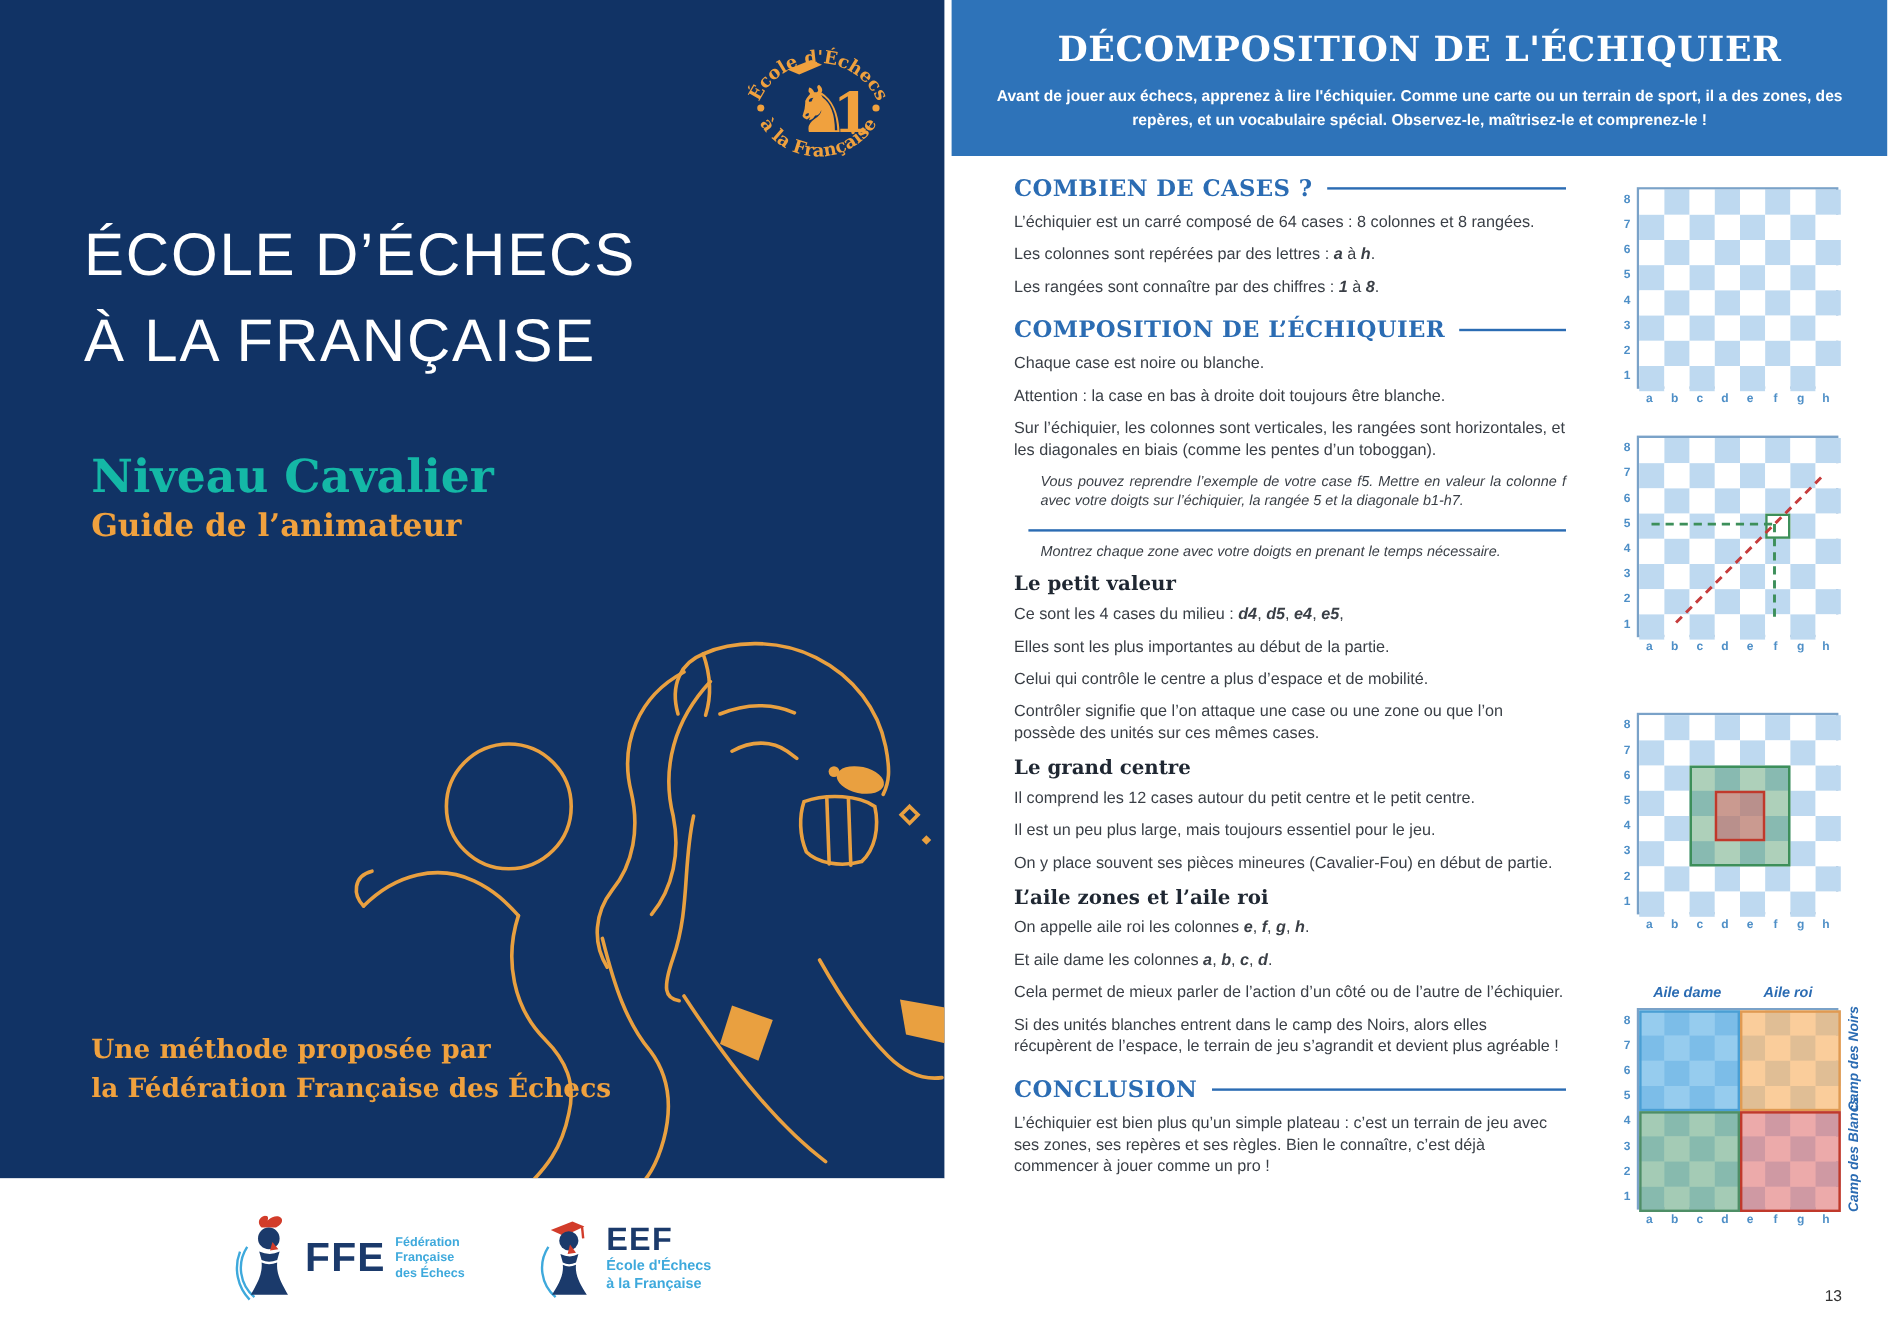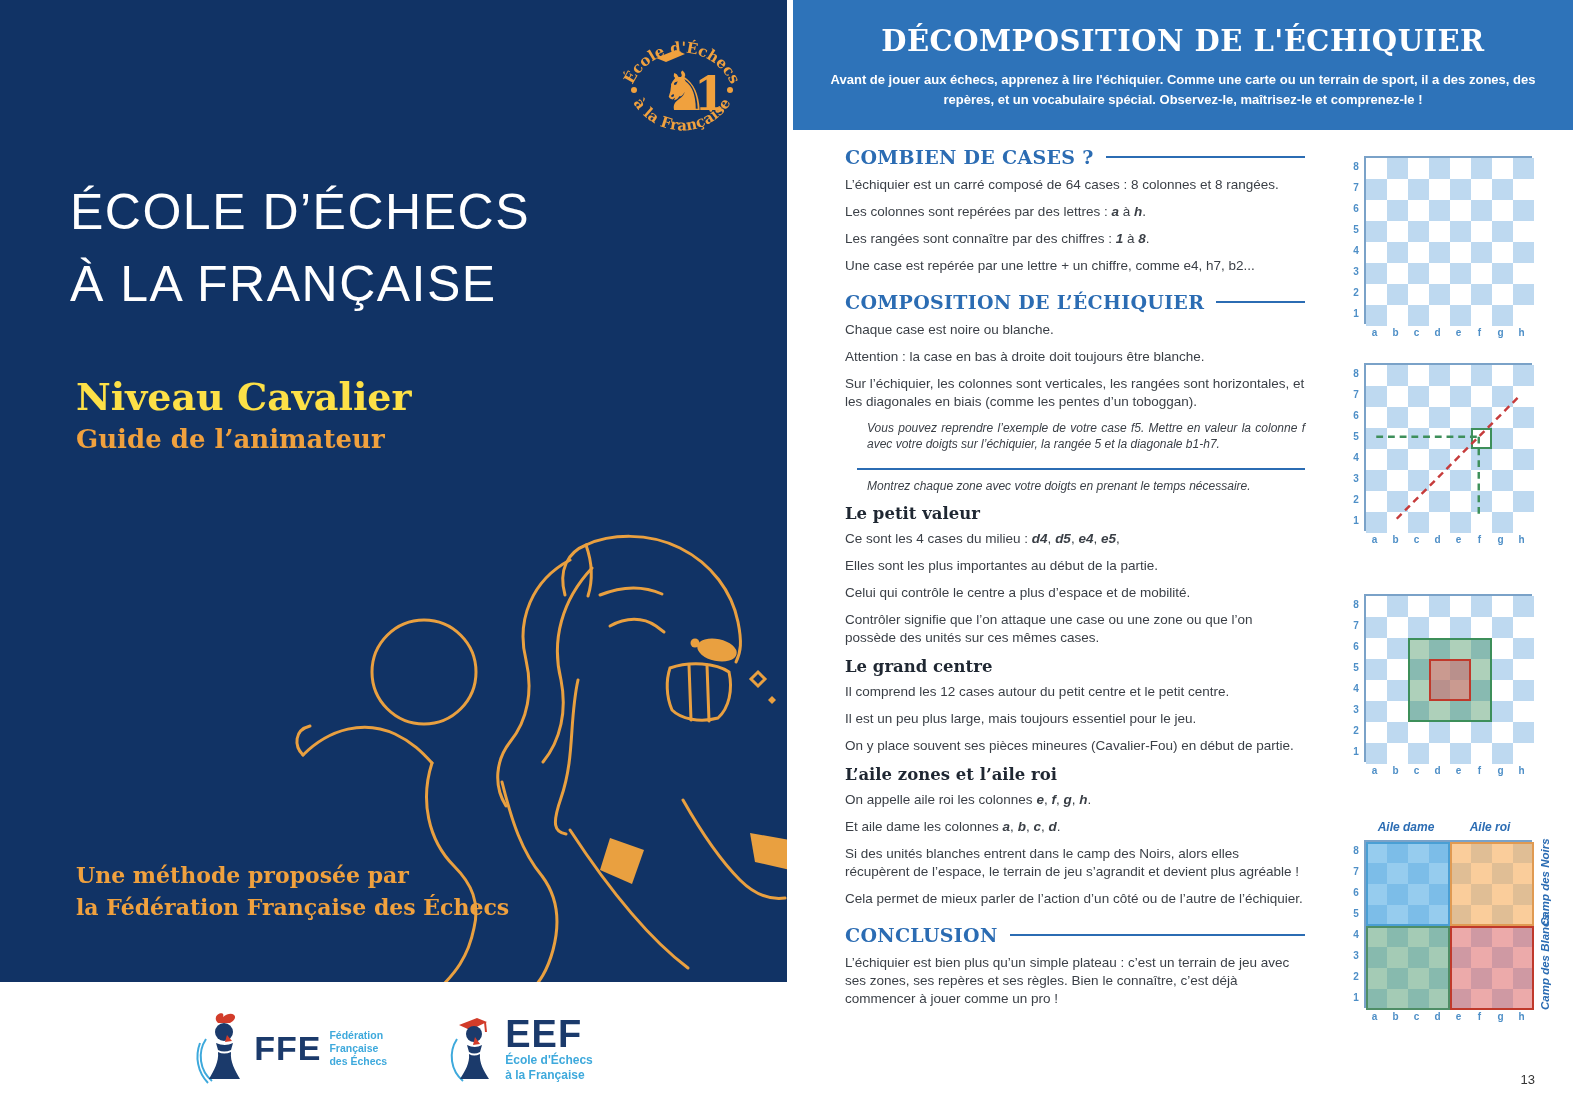--- a/index.html
+++ b/index.html
@@ -3,31 +3,31 @@
 <meta charset="utf-8">
 <style>
   * { margin:0; padding:0; box-sizing:border-box; }
   html,body { width:1573px; height:1115px; background:#fff; font-family:"Liberation Sans",sans-serif; }
   .sheet { position:relative; width:1573px; height:1115px; background:#fff; overflow:hidden; }
 
   
   .cover { position:absolute; left:0; top:0; width:787px; height:982px; background:#113365; overflow:hidden; }
   .badge { position:absolute; left:612px; top:18px; width:140px; height:140px; }
   .cover-title { position:absolute; left:70px; top:176px; color:#fff; font-size:50px; font-weight:300; letter-spacing:1.5px; line-height:72px; }
-  .level-title { position:absolute; left:76px; top:374px; color:#fde047; font-family:"DejaVu Serif",serif; font-weight:bold; font-size:38px; }
+  .level-title { position:absolute; left:76px; top:374px; color:#14b8a6; font-family:"DejaVu Serif",serif; font-weight:bold; font-size:38px; }
   .level-sub   { position:absolute; left:76px; top:424px; color:#f0a13e; font-family:"DejaVu Serif",serif; font-size:26px; }
   .method { position:absolute; left:76px; top:860px; color:#f0a13e; font-family:"DejaVu Serif",serif; font-weight:bold; font-size:22px; line-height:1.45; }
   .horse { position:absolute; left:270px; top:500px; width:520px; height:482px; }
 
   .cover-footer { position:absolute; left:0; top:982px; width:787px; height:133px; background:#fff; display:flex; align-items:center; justify-content:center; gap:58px; }
   .logo { display:flex; align-items:center; gap:8px; }
   .logo-acronym { color:#1b3a6b; font-weight:bold; font-size:34px; letter-spacing:1px; }
   .logo-cap { color:#3ea9dc; font-size:10.5px; font-weight:bold; line-height:1.25; }
   .logo-col { display:flex; flex-direction:column; }
-  .logo-col .logo-acronym { font-size:38px; line-height:1; }
+  .logo-col .logo-acronym { font-size:27px; line-height:1; }
   .inf-cap { color:#1b3a6b; font-weight:bold; font-size:11.5px; line-height:1.2; letter-spacing:0.2px; }
 
   
   .article { position:absolute; left:793px; top:0; width:780px; height:1115px; background:#fff; }
   .art-header { position:absolute; left:0; top:0; width:780px; height:130px; background:#2e73b9; color:#fff; text-align:center; }
   .art-title { font-family:"DejaVu Serif",serif; font-weight:bold; font-size:29px; letter-spacing:0.5px; padding-top:24px; }
   .art-intro { max-width:706px; margin:12px auto 0; font-size:13px; line-height:1.5; font-weight:bold; }
 
   .text-col { position:absolute; left:52px; top:146px; width:460px; color:#3a3f46; }
   .s-head { display:flex; align-items:center; margin-bottom:8px; }
@@ -166,21 +166,20 @@
 
     <div class="text-col" id="sections">
         <div class="section">
           <div class="s-head">
             <span class="s-title">COMBIEN DE CASES ?</span>
             <span class="s-rule"></span>
           </div>
           <p class="para"><span>L’échiquier est un carré composé de 64 cases : 8 colonnes et 8 rangées.</span></p>
           <p class="para"><span>Les colonnes sont repérées par des lettres : </span><span class="bi">a</span><span> à </span><span class="bi">h</span><span>.</span></p>
           <p class="para"><span>Les rangées sont connaître par des chiffres : </span><span class="bi">1</span><span> à </span><span class="bi">8</span><span>.</span></p>
-          <p class="para"><span>Une case est repérée par une lettre + un chiffre, comme e4, h7, b2...</span></p>
         </div>
         <div class="section">
           <div class="s-head">
             <span class="s-title">COMPOSITION DE L’ÉCHIQUIER</span>
             <span class="s-rule"></span>
           </div>
           <p class="para"><span>Chaque case est noire ou blanche.</span></p>
           <p class="para"><span>Attention : la case en bas à droite doit toujours être blanche.</span></p>
           <p class="para"><span>Sur l’échiquier, les colonnes sont verticales, les rangées sont horizontales, et les diagonales en biais (comme les pentes d’un toboggan).</span></p>
           <p class="note"><span>Vous pouvez reprendre l’exemple de votre case f5. Mettre en valeur la colonne f avec votre doigts sur l’échiquier, la rangée 5 et la diagonale b1-h7.</span></p>
@@ -195,22 +194,22 @@
           <p class="para"><span>Elles sont les plus importantes au début de la partie.</span></p>
           <p class="para"><span>Celui qui contrôle le centre a plus d’espace et de mobilité.</span></p>
           <p class="para"><span>Contrôler signifie que l’on attaque une case ou une zone ou que l’on possède des unités sur ces mêmes cases.</span></p>
           <div class="sub">Le grand centre</div>
           <p class="para"><span>Il comprend les 12 cases autour du petit centre et le petit centre.</span></p>
           <p class="para"><span>Il est un peu plus large, mais toujours essentiel pour le jeu.</span></p>
           <p class="para"><span>On y place souvent ses pièces mineures (Cavalier-Fou) en début de partie.</span></p>
           <div class="sub">L’aile zones et l’aile roi</div>
           <p class="para"><span>On appelle aile roi les colonnes </span><span class="bi">e</span><span>, </span><span class="bi">f</span><span>, </span><span class="bi">g</span><span>, </span><span class="bi">h</span><span>.</span></p>
           <p class="para"><span>Et aile dame les colonnes </span><span class="bi">a</span><span>, </span><span class="bi">b</span><span>, </span><span class="bi">c</span><span>, </span><span class="bi">d</span><span>.</span></p>
+          <p class="para"><span>Cela permet de mieux parler de l’action d’un côté ou de l’autre de l’échiquier.</span></p>
           <p class="para"><span>Si des unités blanches entrent dans le camp des Noirs, alors elles récupèrent de l’espace, le terrain de jeu s’agrandit et devient plus agréable !</span></p>
-          <p class="para"><span>Cela permet de mieux parler de l’action d’un côté ou de l’autre de l’échiquier.</span></p>
         </div>
         <div class="section">
           <div class="s-head">
             <span class="s-title">CONCLUSION</span>
             <span class="s-rule"></span>
           </div>
           <p class="para"><span>L’échiquier est bien plus qu’un simple plateau : c’est un terrain de jeu avec ses zones, ses repères et ses règles. Bien le connaître, c’est déjà commencer à jouer comme un pro !</span></p>
         </div>
       </div>
 

